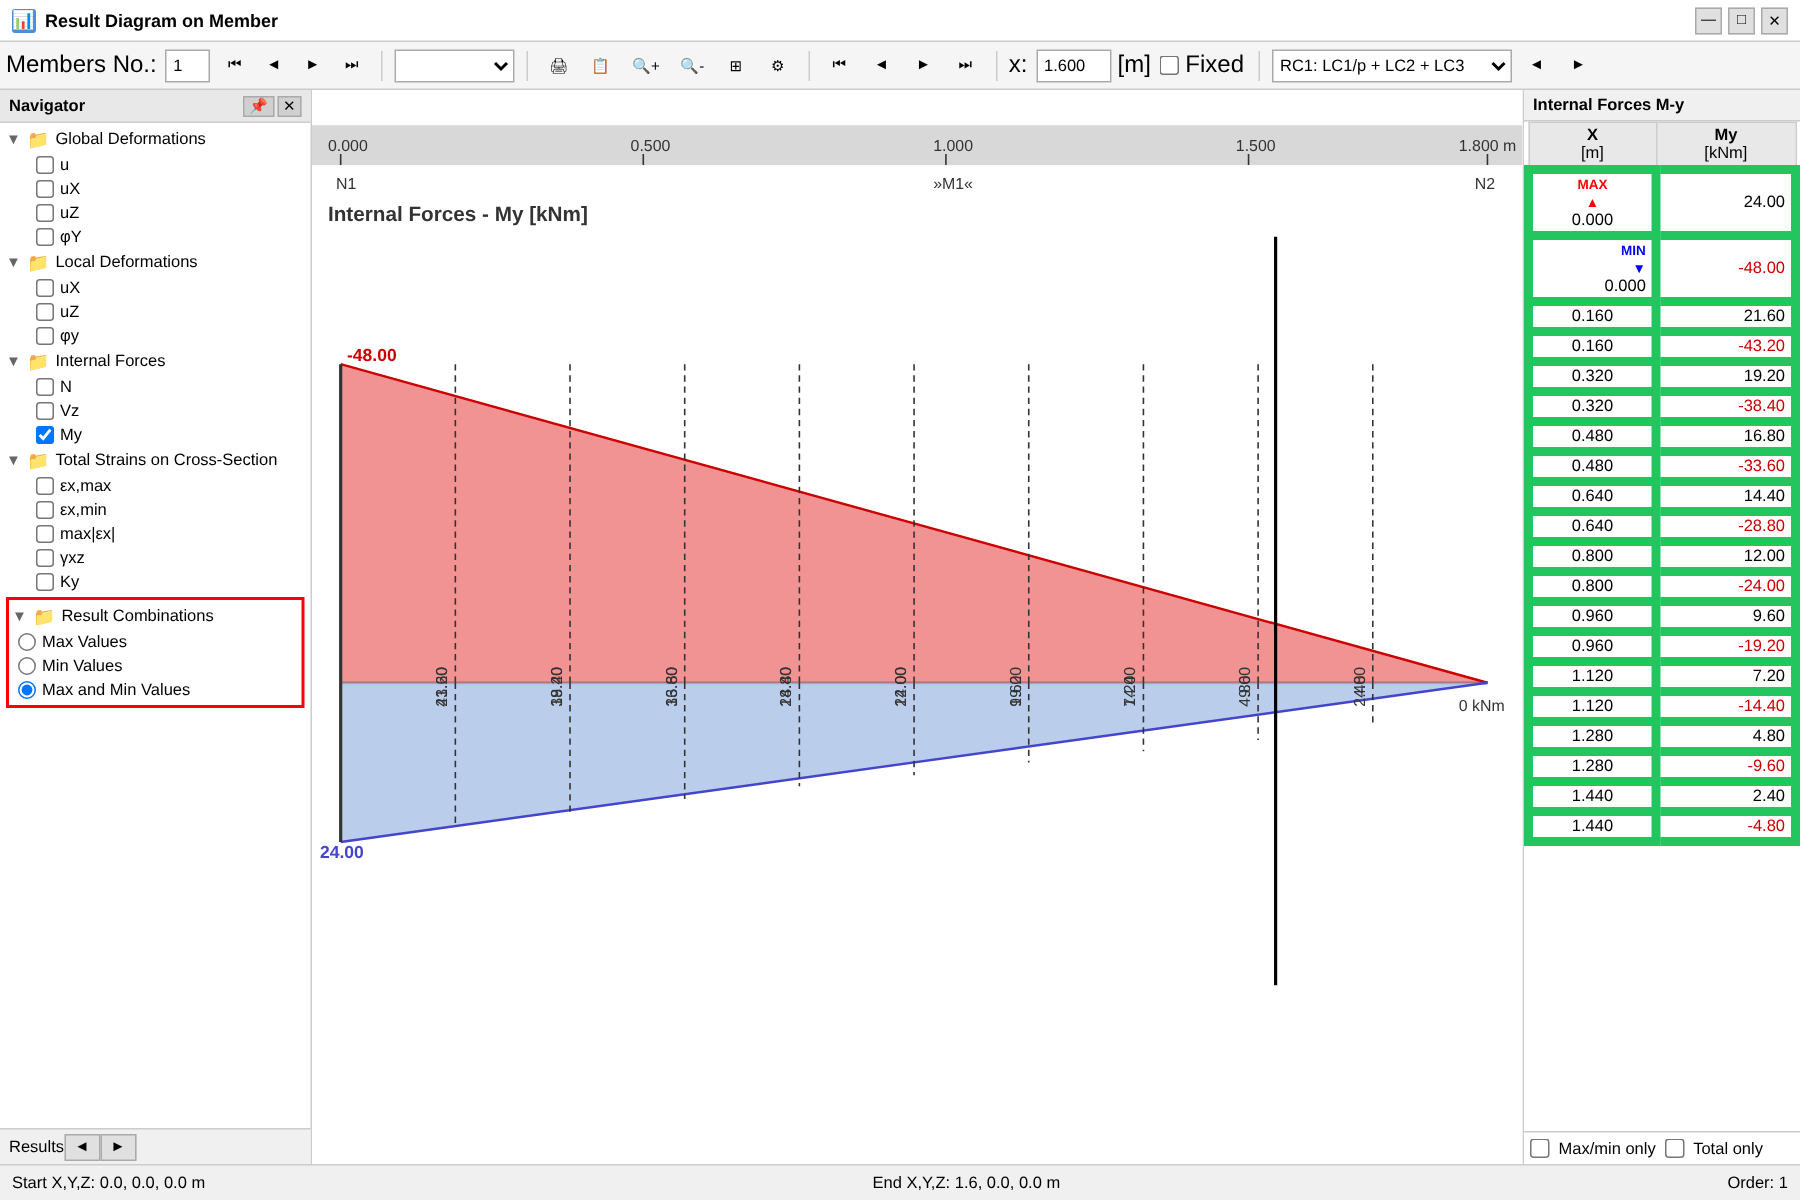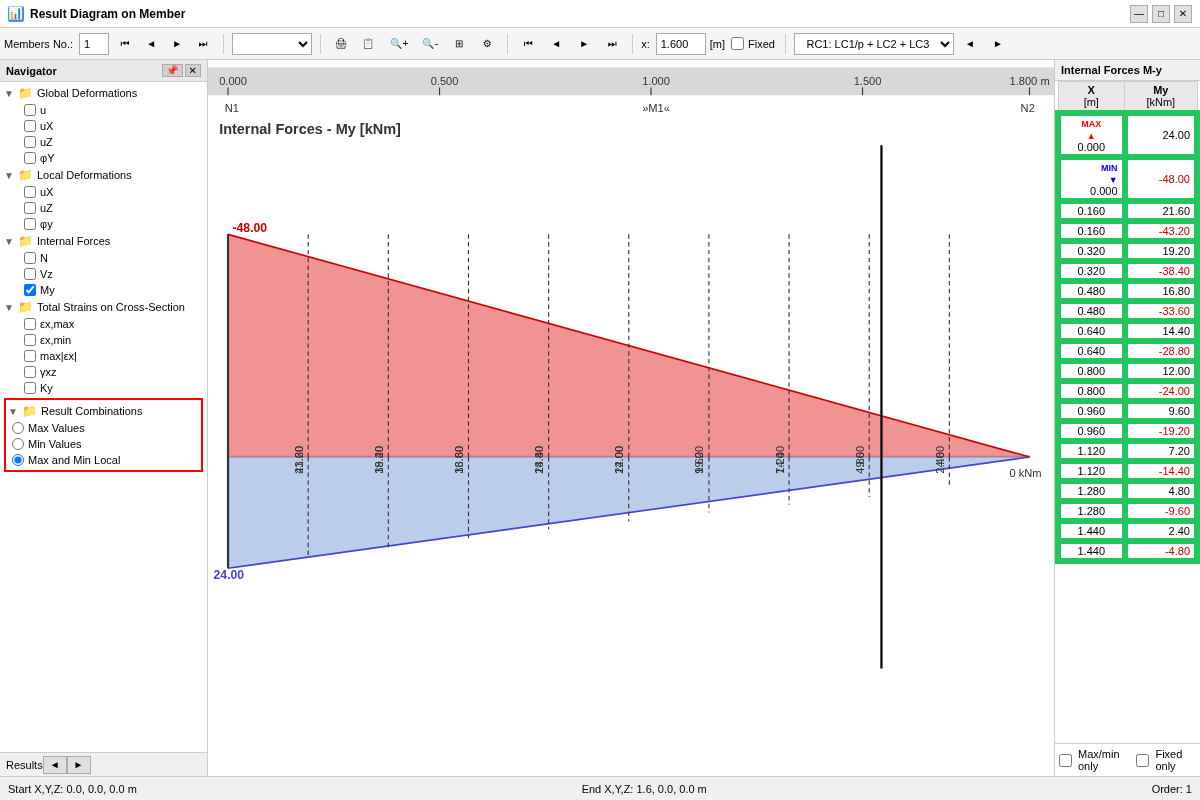--- a/index.html
+++ b/index.html
@@ -27,22 +27,22 @@
       display: flex;
       align-items: center;
       height: 32px;
       padding: 0 4px;
       gap: 4px;
     }
     .toolbar-group { display: flex; align-items: center; gap: 2px; }
     .toolbar-sep { width: 1px; height: 20px; background: #ccc; margin: 0 4px; }
     .tb-btn { height: 24px; min-width: 24px; padding: 0 4px; border: 1px solid transparent; background: transparent; cursor: pointer; display: flex; align-items: center; justify-content: center; font-size: 10px; }
     .tb-input { height: 22px; border: 1px solid #aaa; background: #fff; padding: 0 4px; font-size: 11px; }
-    .tb-select { height: 22px; border: 1px solid #aaa; background: #fff; font-size: 11px; text-align: center; }
-    .tb-label { font-size: 11px; margin-right: 2px; }
+    .tb-select { height: 22px; border: 1px solid #aaa; background: #fff; font-size: 11px; }
+    .tb-label { font-size: 16px; margin-right: 2px; }
     
     
     .main-layout { display: flex; height: calc(800px - 28px - 32px - 24px); }
     
     
     .navigator {
       width: 208px;
       background: #fff;
       border-right: 1px solid #ccc;
       display: flex;
@@ -116,21 +116,21 @@
     .diagram-area {
       flex: 1;
       background: #fff;
       position: relative;
       overflow: hidden;
       padding: 0;
     }
     
     
     .right-panel {
-      width: 146px;
+      width: 185px;
       background: #fff;
       border-left: 1px solid #ccc;
       display: flex;
       flex-direction: column;
     }
     
     .rp-title {
       background: #f0f0f0;
       border-bottom: 1px solid #ccc;
       padding: 4px 6px;
@@ -350,21 +350,21 @@
         <div class="rc-item">
           <input type="radio" name="rc" class="nav-radio" style="">
           <span>Max Values</span>
         </div>
         <div class="rc-item">
           <input type="radio" name="rc" class="nav-radio" style="">
           <span>Min Values</span>
         </div>
         <div class="rc-item">
           <input type="radio" name="rc" class="nav-radio" checked="" style="">
-          <span>Max and Min Local</span>
+          <span>Max and Min Values</span>
         </div>
       </div>
 
     </div>
 
     <div class="results-footer">
       <span>Results</span>
       <button class="results-footer-btn">◄</button>
       <button class="results-footer-btn">►</button>
     </div>
@@ -549,21 +549,21 @@
               <td style="text-align: center;">1.440</td>
               <td style="color: rgb(204, 0, 0);">-4.80</td>
             </tr>
           </tbody>
       </table>
     </div>
     <div class="rp-footer">
       <input type="checkbox" style="">
       <span>Max/min only</span>
       <input type="checkbox" style="">
-      <span>Fixed only</span>
+      <span>Total only</span>
     </div>
   </div>
 
 </div>
 
 <div class="status-bar">
   <span>Start X,Y,Z:  0.0, 0.0, 0.0 m</span>
   <span>End X,Y,Z:  1.6, 0.0, 0.0 m</span>
   <span>Order: 1</span>
 </div>

